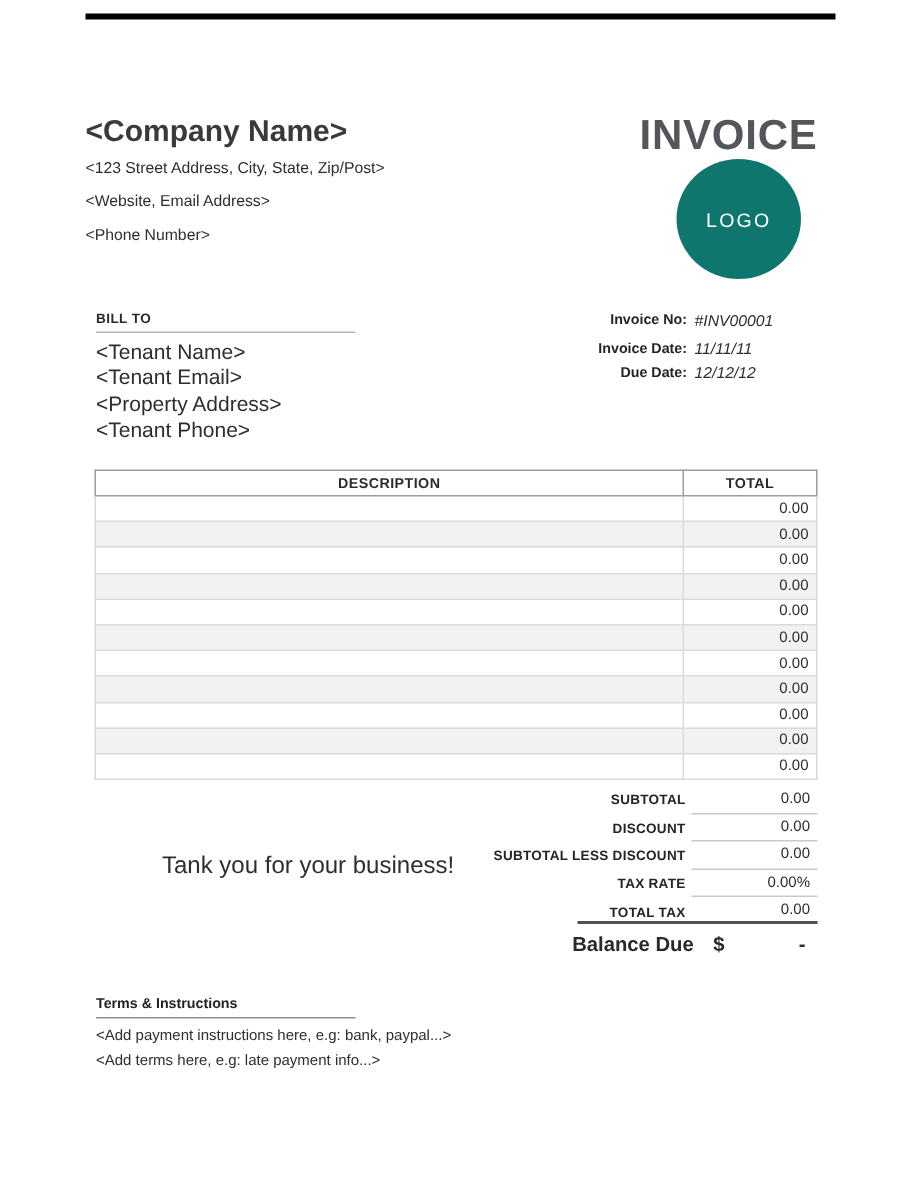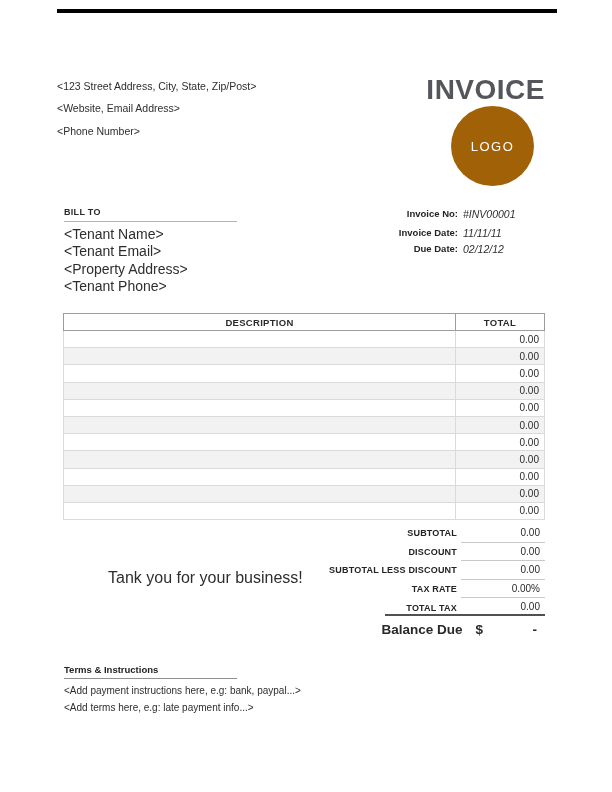--- a/index.html
+++ b/index.html
@@ -12,21 +12,21 @@
   
   .company{position:absolute;left:57px;top:76px;width:330px;}
   .company-name{font-size:20px;font-weight:bold;color:#3a3a3c;line-height:24px;margin-bottom:2px;}
   .company-line{font-size:10.5px;line-height:21.5px;color:#2e2e30;}
   .company-line.phone{margin-top:2px;}
 
   
   .invoice-title{position:absolute;top:74px;right:67px;width:200px;text-align:right;
     font-size:28px;font-weight:bold;letter-spacing:.5px;color:#55565b;}
   .logo-circle{position:absolute;left:451px;top:106px;width:83px;height:80px;border-radius:50%;
-    background:#a16207;display:flex;align-items:center;justify-content:center;}
+    background:#0f766e;display:flex;align-items:center;justify-content:center;}
   .logo-circle span{color:#fff;font-size:13px;letter-spacing:1.5px;}
 
   
   .billto{position:absolute;left:64px;top:207px;width:230px;}
   .billto-label{font-size:9px;font-weight:bold;letter-spacing:.3px;color:#2b2b2b;
     border-bottom:1px solid #b5b5b5;width:173px;padding-bottom:4px;}
   .bt-line{font-size:14px;margin-top:6.5px;line-height:11px;color:#2e2e30;}
 
   
   .meta{position:absolute;left:330px;top:206px;width:230px;}
@@ -65,20 +65,21 @@
     width:173px;padding-bottom:3px;}
   .terms-line{font-size:10px;color:#2e2e30;margin-top:6px;line-height:11px;}
 </style>
 </head>
 <body>
 
 <div class="page">
   <div class="topbar"></div>
 
   <div class="company">
+    <div class="company-name">&lt;Company Name&gt;</div>
     <div class="company-line">&lt;123 Street Address, City, State, Zip/Post&gt;</div>
     <div class="company-line">&lt;Website, Email Address&gt;</div>
     <div class="company-line phone">&lt;Phone Number&gt;</div>
   </div>
 
   <div class="invoice-title">INVOICE</div>
 
   <div class="logo-circle">
     <span>LOGO</span>
   </div>
@@ -97,21 +98,21 @@
       <div class="meta-row first">
         <span class="meta-label">Invoice No:</span>
         <span class="meta-value">#INV00001</span>
       </div>
       <div class="meta-row">
         <span class="meta-label">Invoice Date:</span>
         <span class="meta-value">11/11/11</span>
       </div>
       <div class="meta-row">
         <span class="meta-label">Due Date:</span>
-        <span class="meta-value">02/12/12</span>
+        <span class="meta-value">12/12/12</span>
       </div>
     </div>
 
   <table class="items">
     <thead>
       <tr>
         <th class="col-desc">DESCRIPTION</th>
         <th class="col-total">TOTAL</th>
       </tr>
     </thead>

